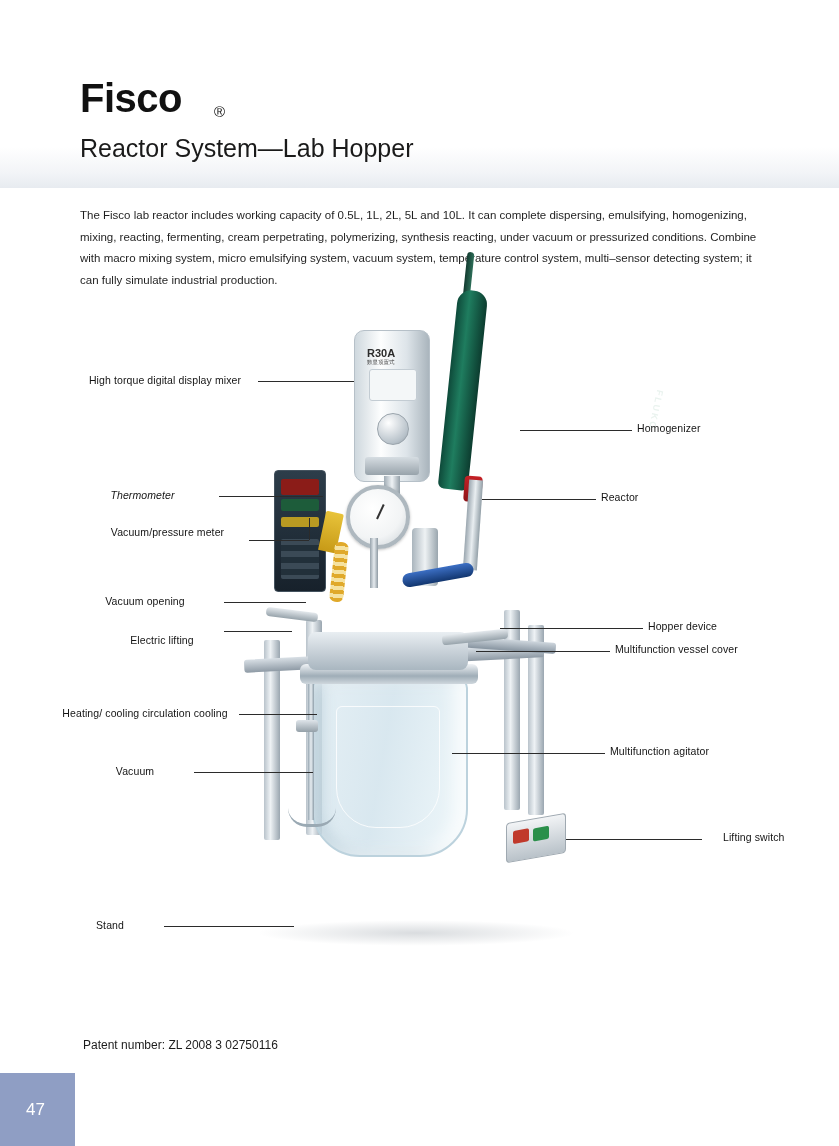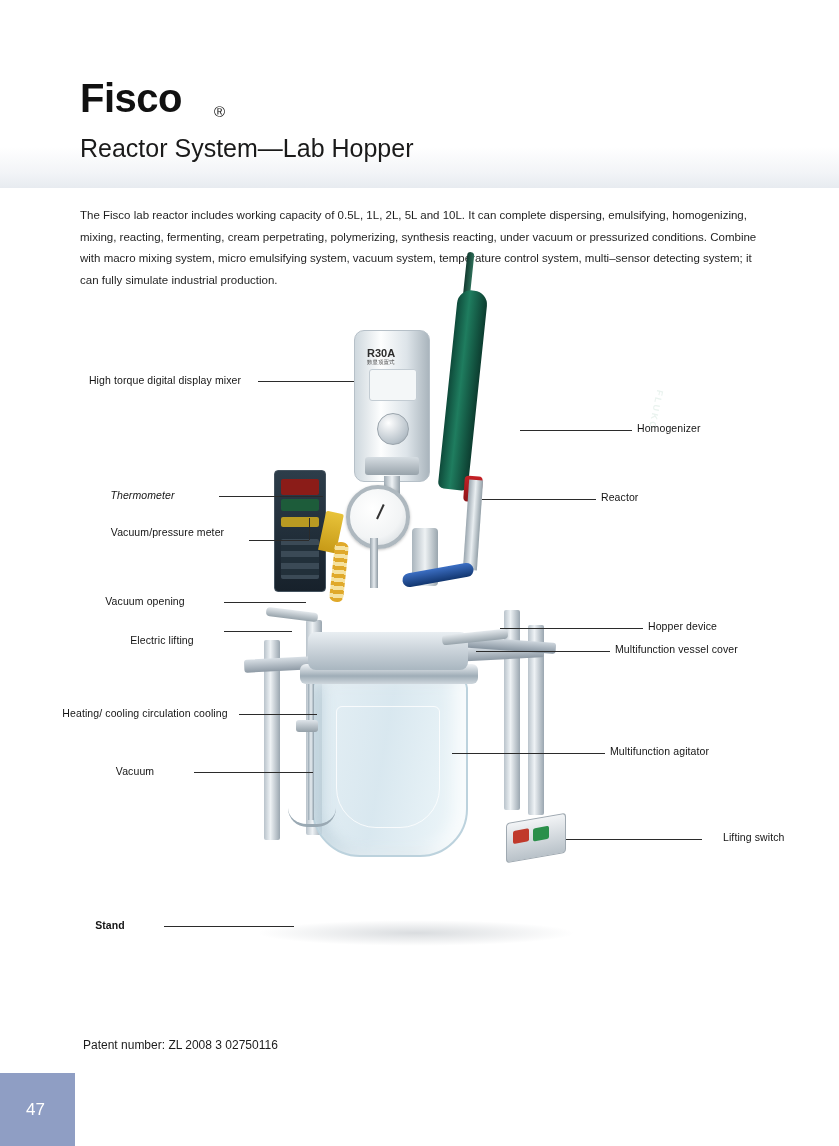--- a/index.html
+++ b/index.html
@@ -522,21 +522,21 @@
 
   <div class="callout left" style="left:92px; top:624px; width:140px;margin-top:10px;">Electric lifting</div>
   <div class="leader" style="left:224px; top:631px; width:68px;"></div>
 
   <div class="callout left" style="left:55px; top:707px; width:180px;">Heating/ cooling circulation cooling</div>
   <div class="leader" style="left:239px; top:714px; width:78px;"></div>
 
   <div class="callout left" style="left:80px; top:765px; width:110px;">Vacuum</div>
   <div class="leader" style="left:194px; top:772px; width:119px;"></div>
 
-  <div class="callout left" style="left:60px; top:919px; width:100px;font-weight:bold;">Stand</div>
+  <div class="callout left" style="left:60px; top:919px; width:100px;">Stand</div>
   <div class="leader" style="left:164px; top:926px; width:130px;"></div>
 
   <div class="callout right" style="left:637px; top:422px;">Homogenizer</div>
   <div class="leader" style="left:520px; top:430px; width:112px;"></div>
 
   <div class="callout right" style="left:601px; top:491px;">Reactor</div>
   <div class="leader" style="left:482px; top:499px; width:114px;"></div>
 
   <div class="callout right" style="left:648px; top:620px;">Hopper device</div>
   <div class="leader" style="left:500px; top:628px; width:143px;"></div>

